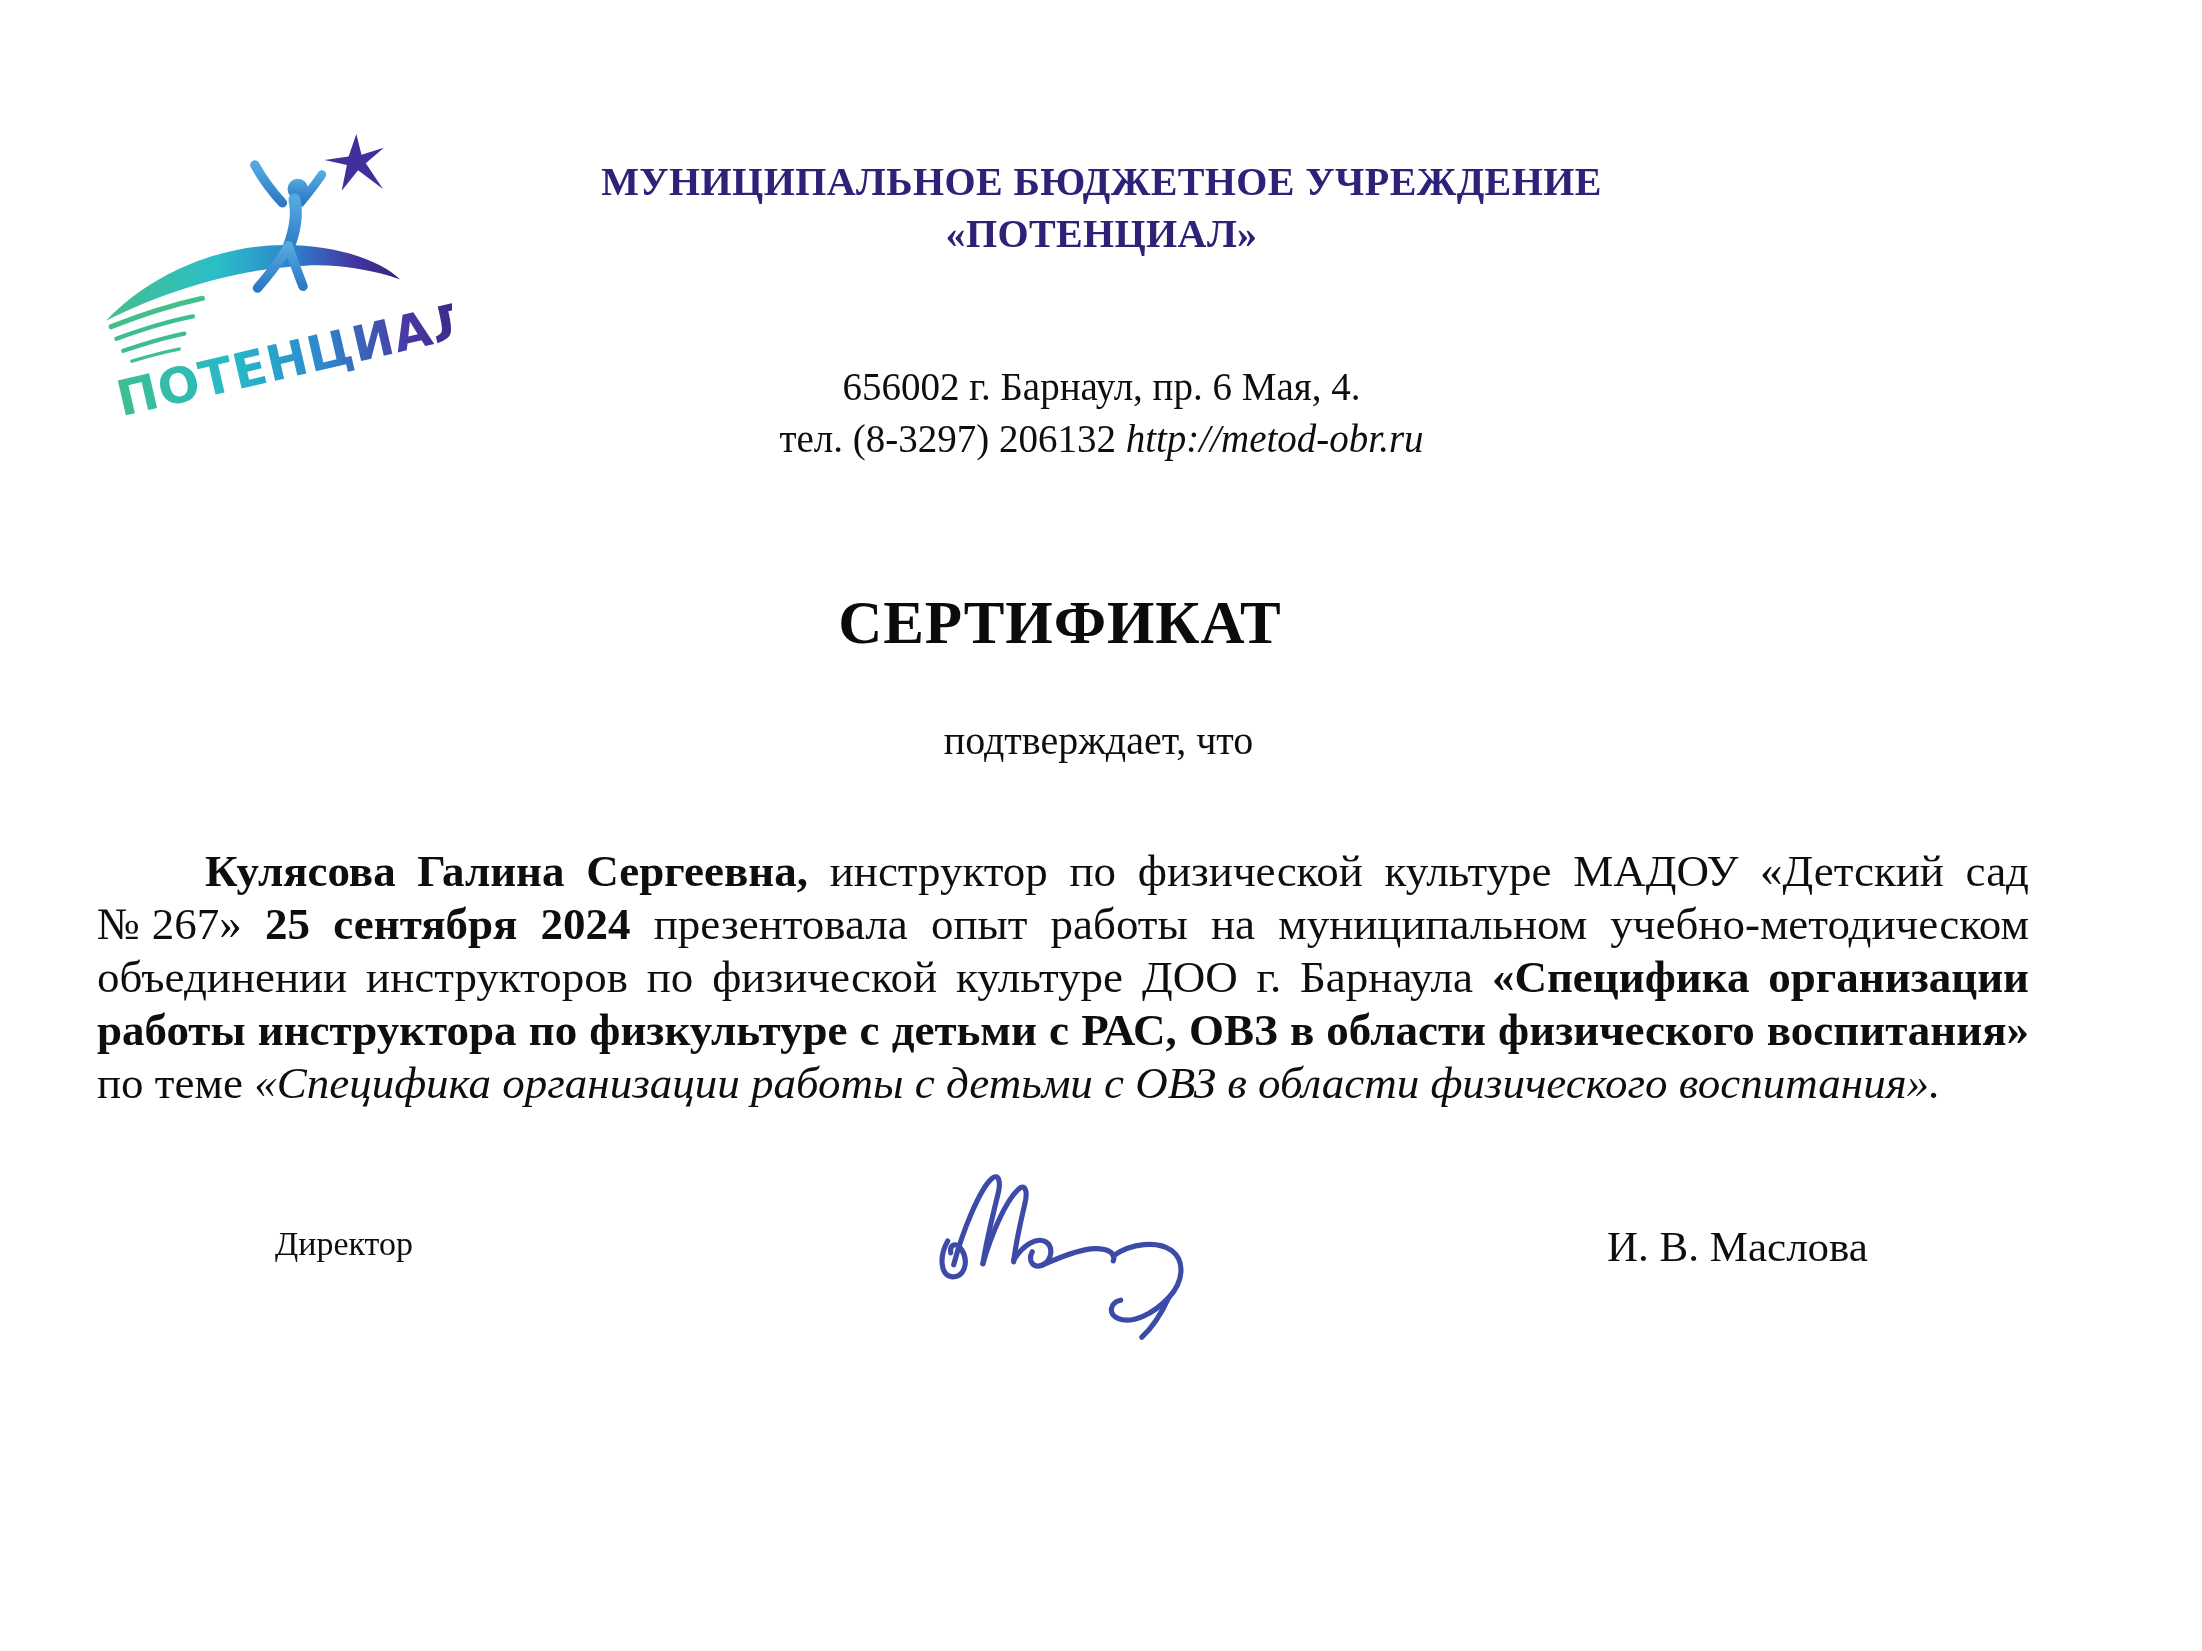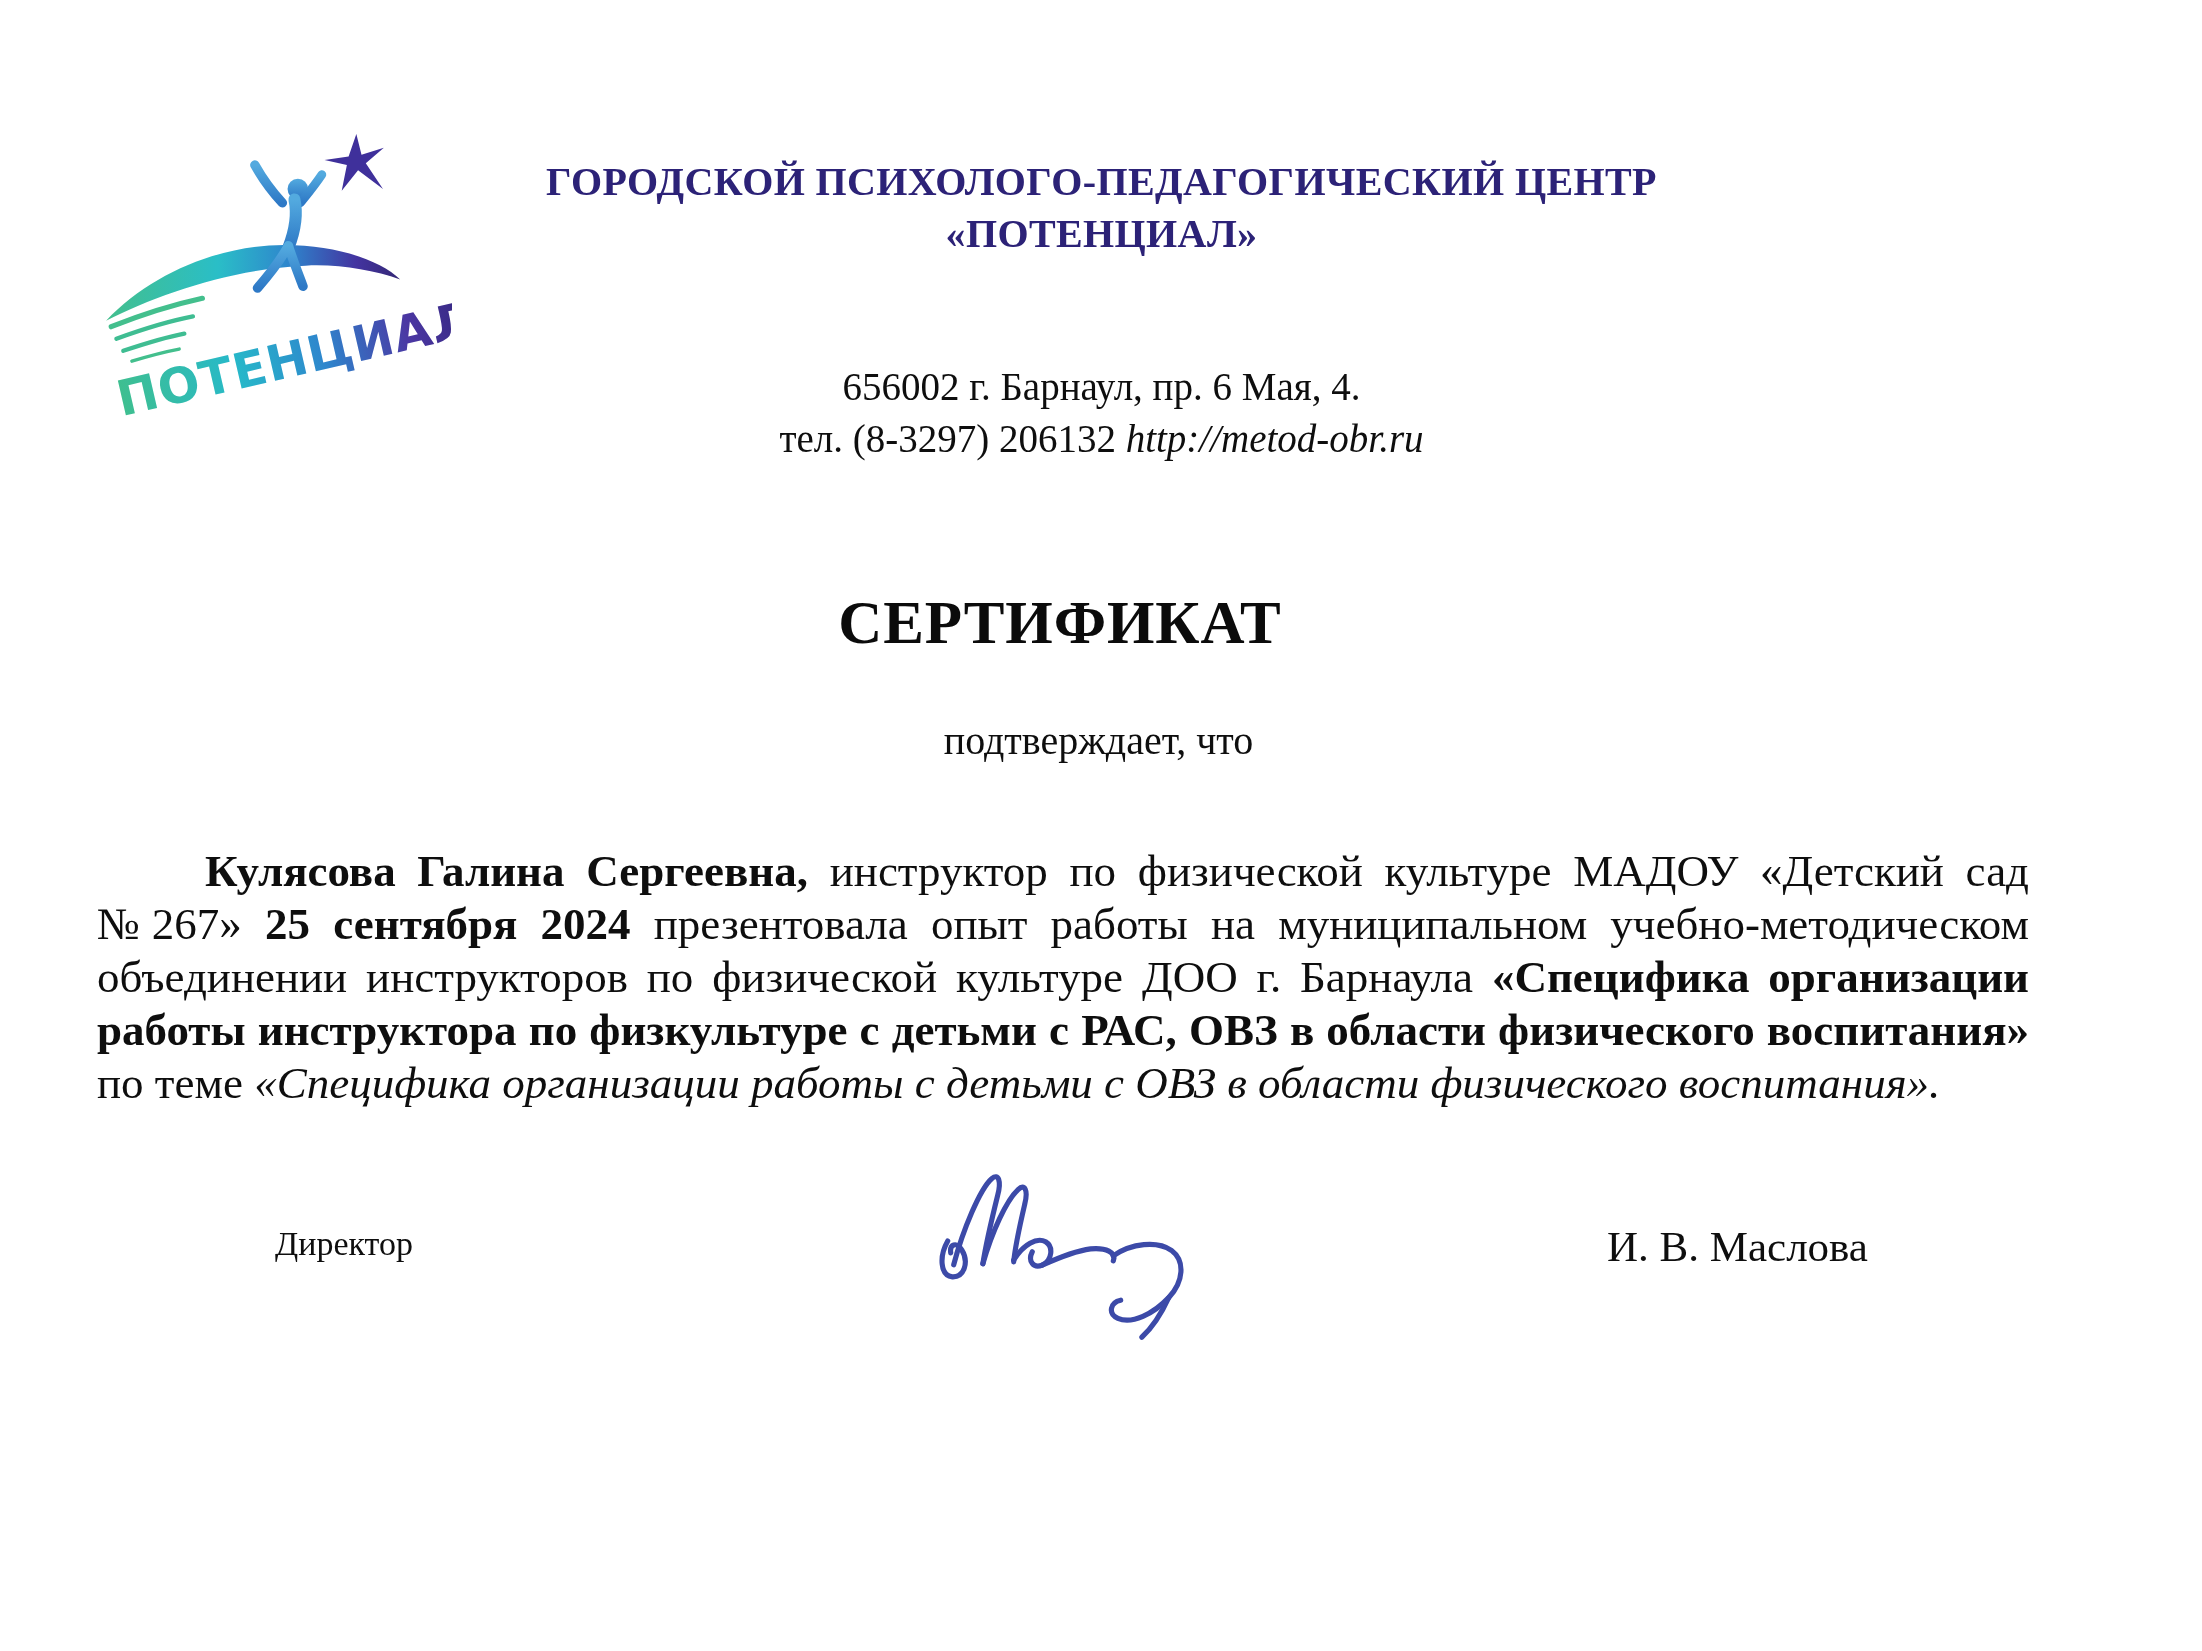--- a/index.html
+++ b/index.html
@@ -136,21 +136,21 @@
     <path stroke-width="10" d="M259,75 C251,87 242,98 234,108"></path>
     <path stroke-width="14" d="M227,104 C231,122 227,142 220,160"></path>
     <path stroke-width="11" d="M220,158 C225,174 231,189 237,205"></path>
     <path stroke-width="11" d="M220,158 C210,176 198,191 184,207"></path>
   </g>
 
   <text x="26" y="356" transform="rotate(-13 26 356)" font-family="'DejaVu Sans', sans-serif" font-weight="bold" font-size="57" letter-spacing="1" fill="url(#lgText)">ПОТЕНЦИАЛ</text>
 </svg>
 
 <div class="org-block">
-  <div>ГОРОДСКОЙ ПСИХОЛОГО-ПЕДАГОГИЧЕСКИЙ ЦЕНТР</div>
+  <div>МУНИЦИПАЛЬНОЕ БЮДЖЕТНОЕ УЧРЕЖДЕНИЕ</div>
   <div>«ПОТЕНЦИАЛ»</div>
 </div>
 
 <div class="address-block">
   <div>656002 г. Барнаул, пр. 6 Мая, 4.</div>
   <div><span>тел. (8-3297) 206132 </span><span class="url">http://metod-obr.ru</span></div>
 </div>
 
 <div class="cert-title">СЕРТИФИКАТ</div>
 <div class="confirm-line">подтверждает, что</div>

